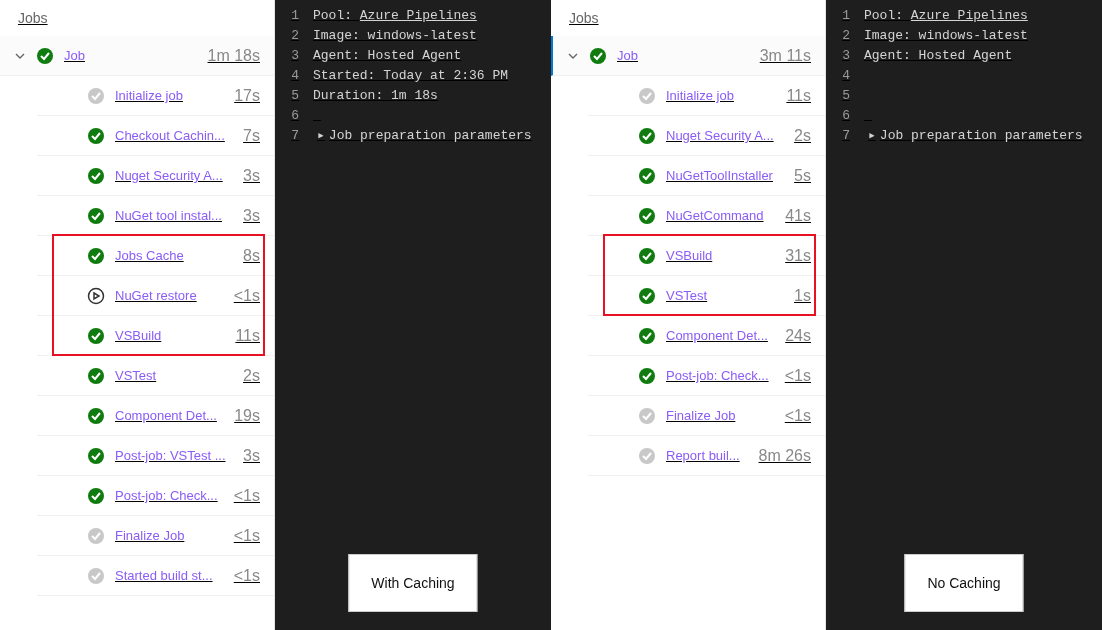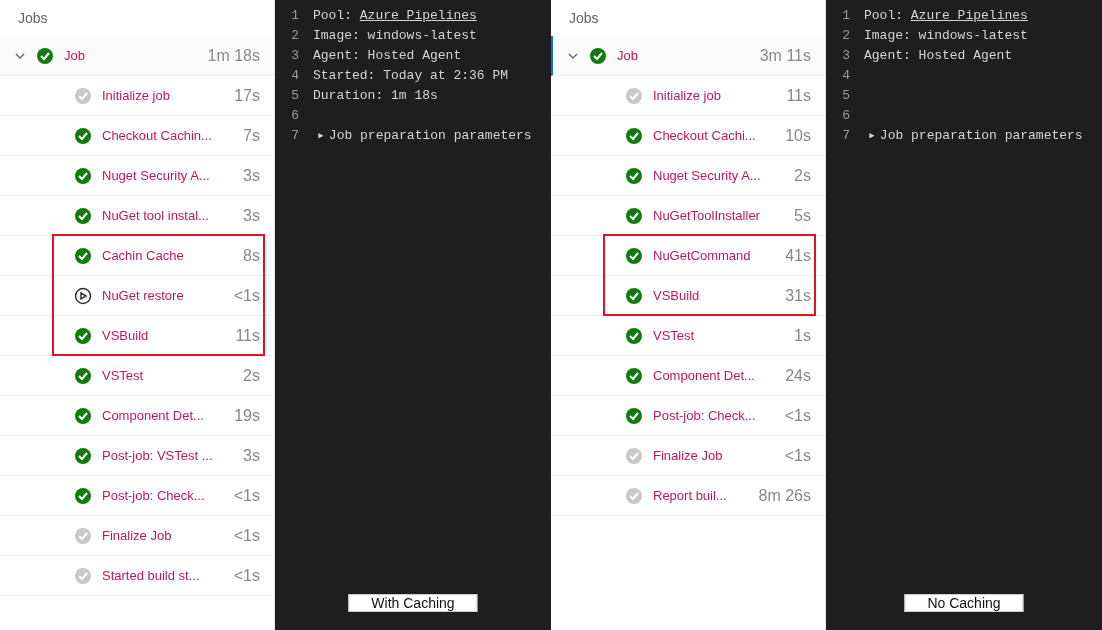--- a/index.html
+++ b/index.html
@@ -10,20 +10,21 @@
     height: 630px;
     background: #f8f8f8;
     display: flex;
     overflow: hidden;
   }
   .side {
     display: flex;
     width: 551px;
     height: 630px;
     position: relative;
+    text-decoration: underline;
   }
   .jobs-panel {
     width: 275px;
     background: #fff;
     border-right: 1px solid #e5e5e5;
     height: 100%;
     overflow: hidden;
   }
   .log-panel {
     width: 276px;
@@ -42,34 +43,34 @@
   .job-row, .task-row {
     display: flex;
     align-items: center;
     height: 40px;
     padding: 0 14px 0 14px;
     border-bottom: 1px solid #f0f0f0;
     position: relative;
     gap: 10px;
   }
   .job-row { background:#fbfbfb; }
-  .task-row { padding-left: 74px; }
+  .task-row { padding-left: 50px; margin-left: 37px; }
   .job-row .chevron {
     width: 12px; height: 12px;
     display:flex;align-items:center;justify-content:center;
     color:#666;
   }
   .status-icon {
     width: 18px; height: 18px;
     flex: 0 0 18px;
     display:flex;align-items:center;justify-content:center;
   }
   .row-label {
     flex: 1 1 auto;
-    color: #be185d;
+    color: #8b5cf6;
     white-space: nowrap;
     overflow: hidden;
     text-overflow: ellipsis;
   }
   .row-dur {
     flex: 0 0 auto;
     color: #888;
     font-size: 16px;
     margin-left: 6px;
   }
@@ -94,21 +95,21 @@
     flex: 0 0 20px;
     margin-right: 14px;
   }
   .log-line .lt { flex:1; white-space: pre; }
   .log-link { text-decoration: underline; }
   .log-arrow { margin: 0 4px; color:#d4d4d4; }
   .caption-btn {
     position:absolute;
     bottom: 18px; left:50%; transform:translateX(-50%);
     background:#fff; color:#111;
-    padding: 0 22px;
+    padding: 20px 22px;
     font-family: "Segoe UI", Arial, sans-serif;
     font-size: 14px;
     border:1px solid #ccc;
   }
   svg { display:block; }
 </style>
 </head>
 <body>
 
 <div class="side">
@@ -170,21 +171,21 @@
           <span class="row-label">NuGet tool instal...</span>
           <span class="row-dur">3s</span>
         </div>
         <div class="task-row">
           <span class="status-icon">
             <svg width="18" height="18" viewBox="0 0 18 18">
               <circle cx="9" cy="9" r="8" fill="#107c10"></circle>
               <path d="M5 9 L8 12 L13 6" stroke="#fff" stroke-width="2" fill="none"></path>
             </svg>
           </span>
-          <span class="row-label">Cachin Cache</span>
+          <span class="row-label">Jobs Cache</span>
           <span class="row-dur">8s</span>
         </div>
         <div class="task-row">
           <span class="status-icon">
             <svg width="18" height="18" viewBox="0 0 18 18">
               <circle cx="9" cy="9" r="7.5" fill="none" stroke="#333" stroke-width="1.5"></circle>
               <path d="M7 6 L12 9 L7 12 Z" fill="none" stroke="#333" stroke-width="1.5"></path>
             </svg>
           </span>
           <span class="row-label">NuGet restore</span>
@@ -326,30 +327,20 @@
           <span class="row-label">Initialize job</span>
           <span class="row-dur">11s</span>
         </div>
         <div class="task-row">
           <span class="status-icon">
             <svg width="18" height="18" viewBox="0 0 18 18">
               <circle cx="9" cy="9" r="8" fill="#107c10"></circle>
               <path d="M5 9 L8 12 L13 6" stroke="#fff" stroke-width="2" fill="none"></path>
             </svg>
           </span>
-          <span class="row-label">Checkout Cachi...</span>
-          <span class="row-dur">10s</span>
-        </div>
-        <div class="task-row">
-          <span class="status-icon">
-            <svg width="18" height="18" viewBox="0 0 18 18">
-              <circle cx="9" cy="9" r="8" fill="#107c10"></circle>
-              <path d="M5 9 L8 12 L13 6" stroke="#fff" stroke-width="2" fill="none"></path>
-            </svg>
-          </span>
           <span class="row-label">Nuget Security A...</span>
           <span class="row-dur">2s</span>
         </div>
         <div class="task-row">
           <span class="status-icon">
             <svg width="18" height="18" viewBox="0 0 18 18">
               <circle cx="9" cy="9" r="8" fill="#107c10"></circle>
               <path d="M5 9 L8 12 L13 6" stroke="#fff" stroke-width="2" fill="none"></path>
             </svg>
           </span>

